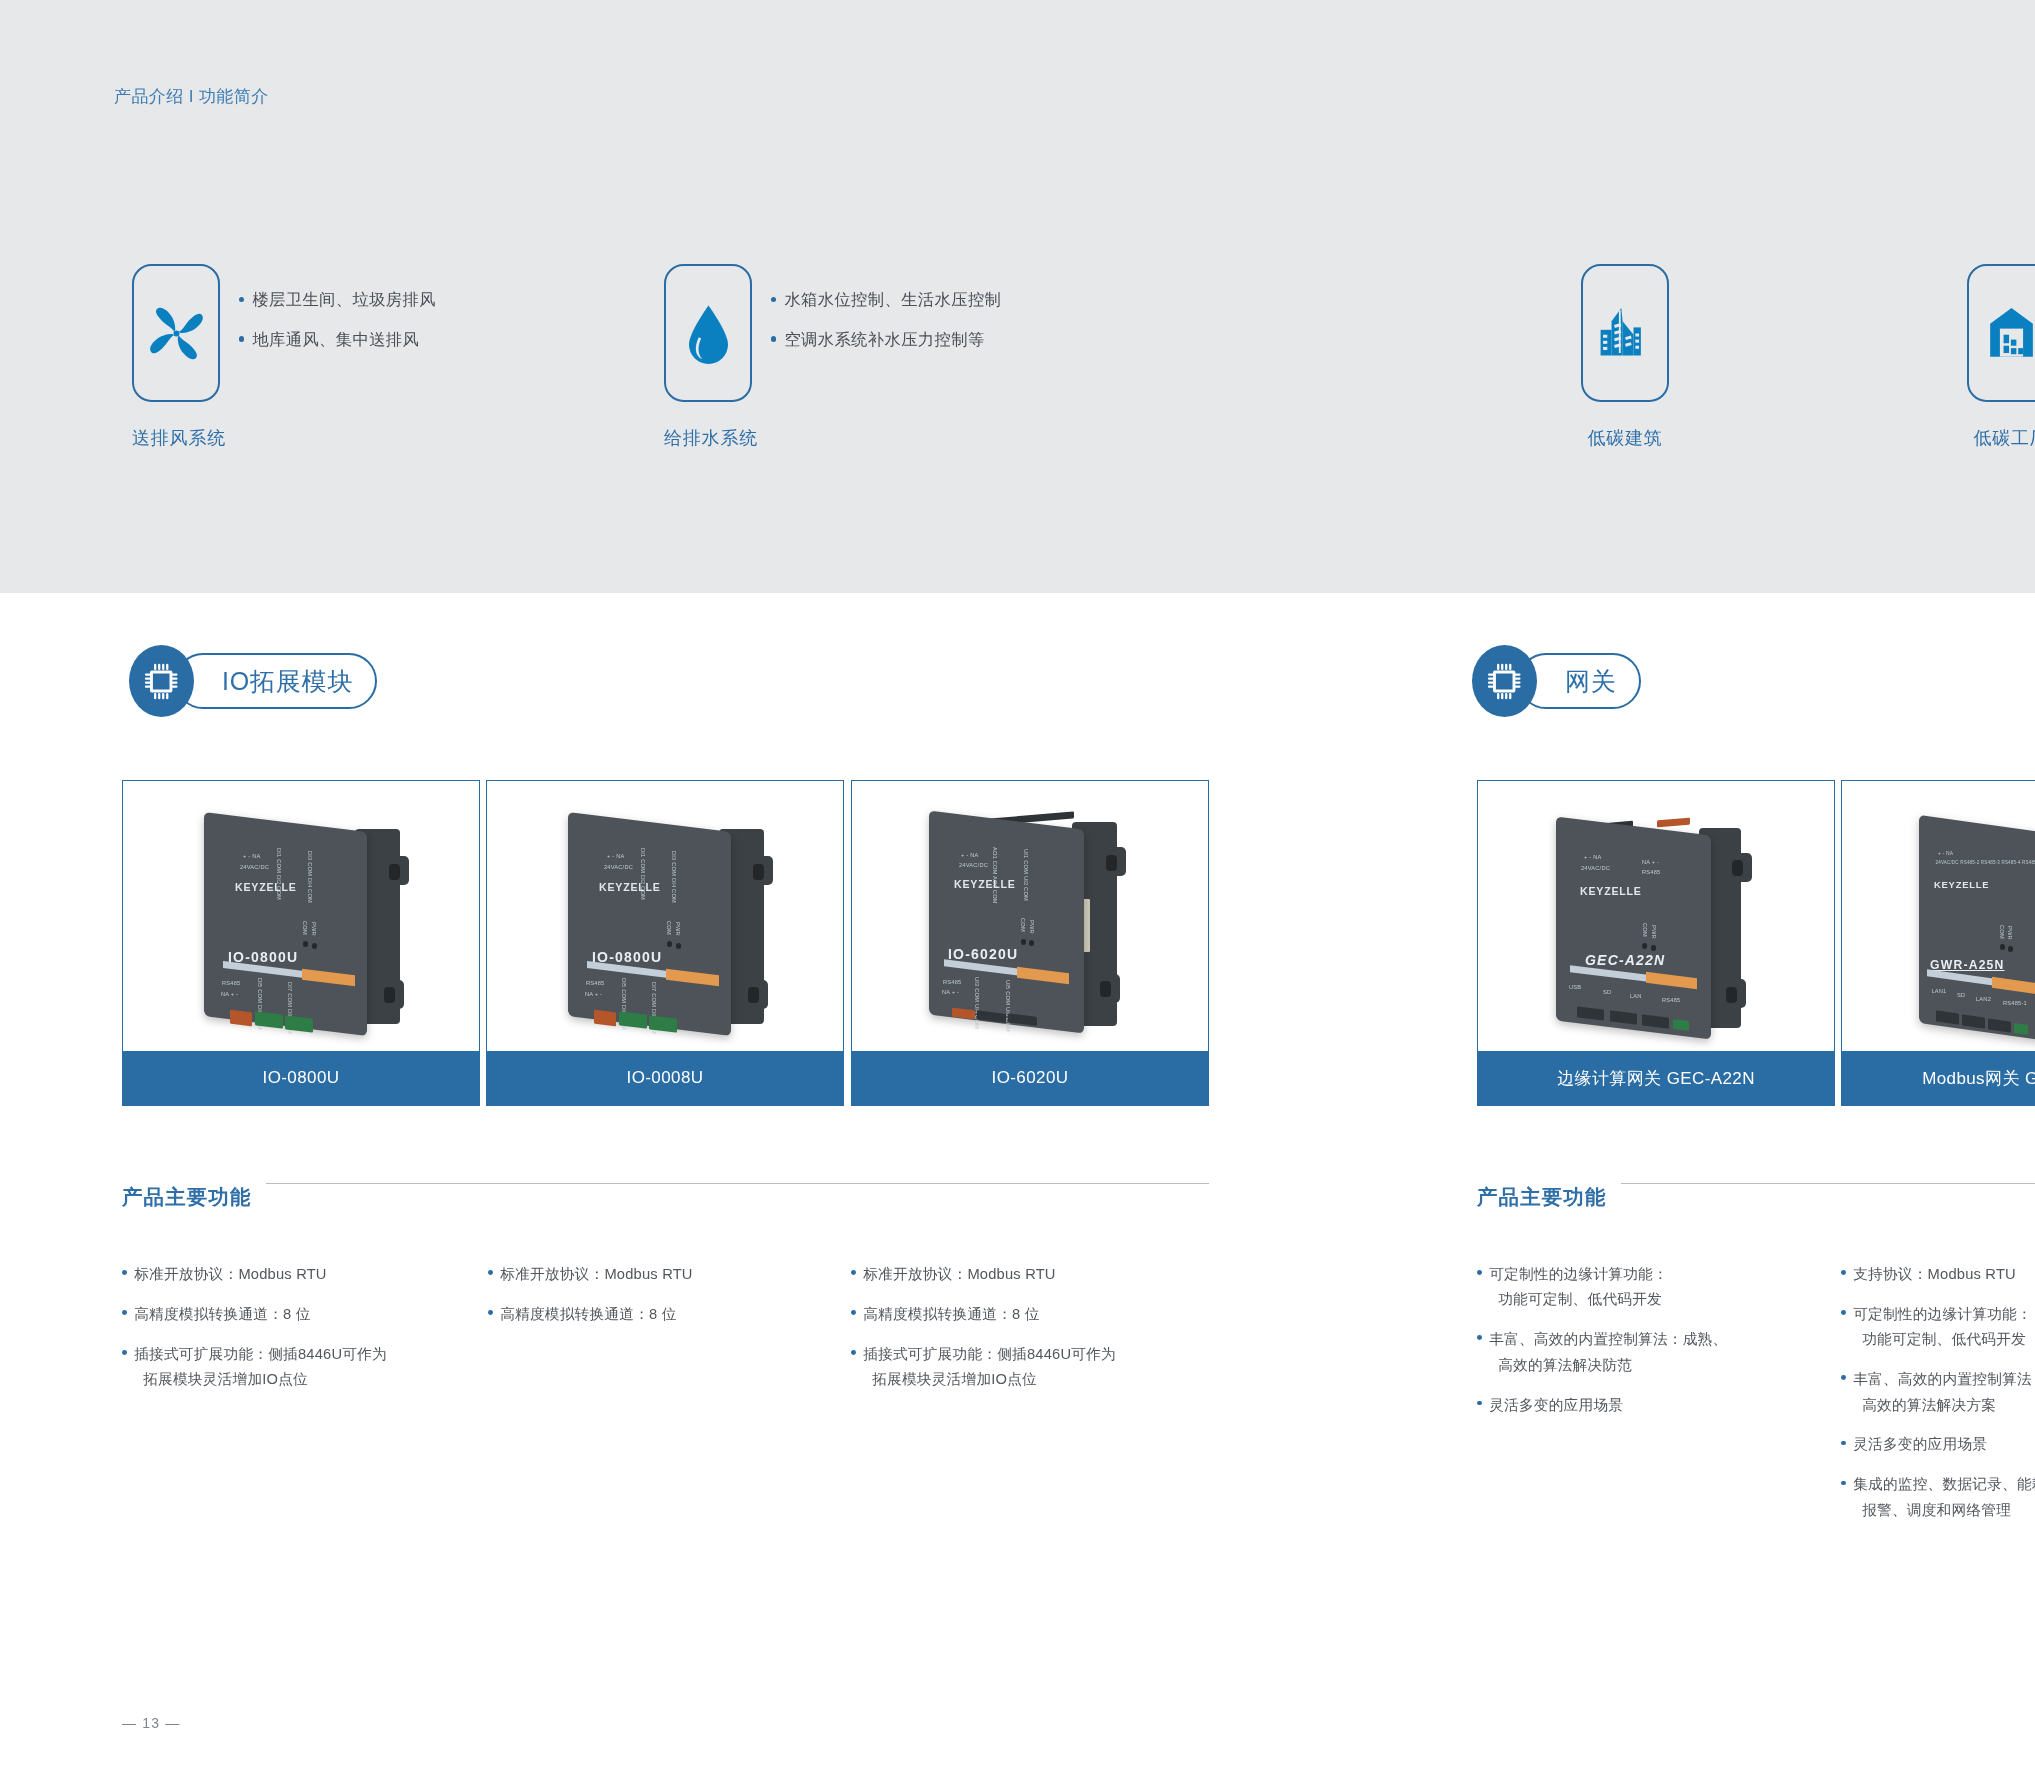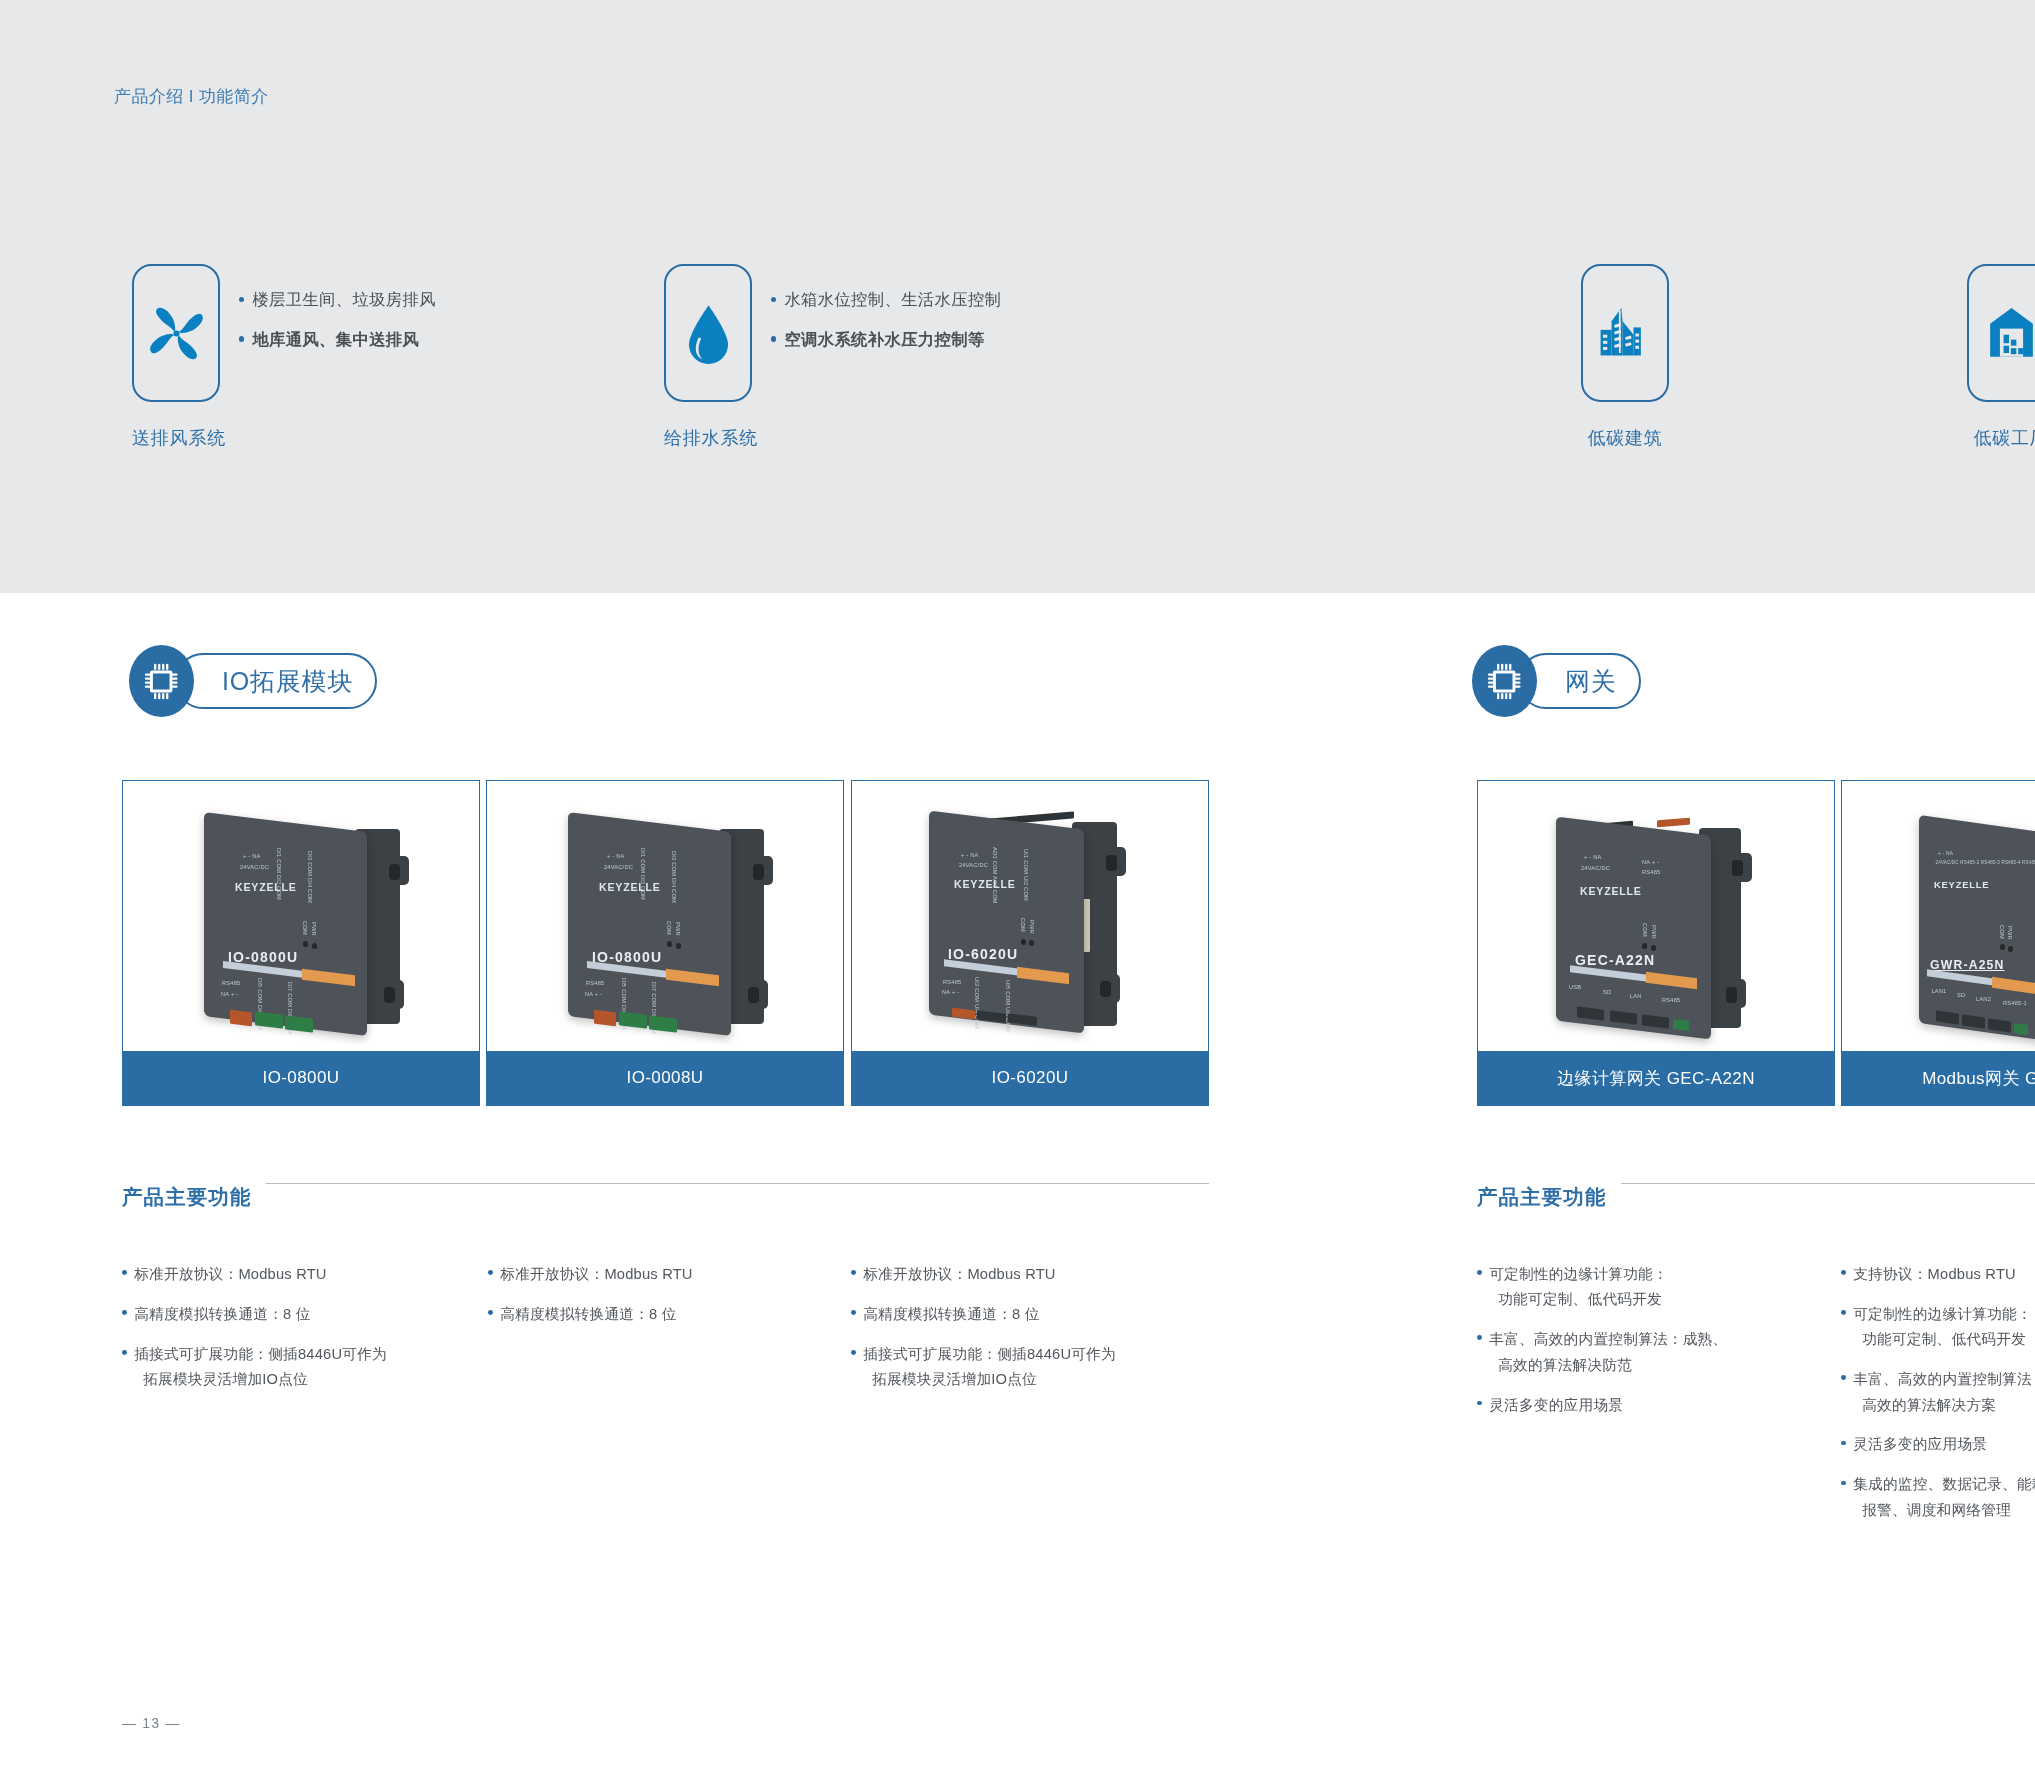--- a/index.html
+++ b/index.html
@@ -44,21 +44,21 @@
   }
   .app-caption.ctr { width: 88px; text-align: center; }
 
   .bullets-inline {
     position: absolute; left: 107px; top: 25px;
   }
   .bullets-inline .bl {
     display: flex; align-items: flex-start;
     margin-bottom: 19px; white-space: nowrap;
   }
-  .bullets-inline .bl:last-child { margin-bottom: 0; font-weight: bold; }
+  .bullets-inline .bl:last-child { margin-bottom: 0; }
   .dot {
     width: 5.3px; height: 5.3px; border-radius: 50%;
     background: #2a6ca4; margin-top: 7.7px; margin-right: 8.1px; flex: none;
   }
   .bl-txt { font-size: 16.3px; color: #4a4f55; letter-spacing: 0.4px; line-height: 1.25; }
 
   
   .pill-wrap { position: absolute; height: 72px; }
   .pill-chip {
     position: absolute; left: 0; top: 0;
@@ -491,21 +491,21 @@
         <div class="tab-ear" style="left:188px; top:52px; width:28.5px; height:29px;"></div>
         <div class="tab-hole" style="left:197px; top:59px; width:10.6px; height:15.5px;"></div>
         <div class="tab-ear" style="left:182px; top:178px; width:28.5px; height:29px;"></div>
         <div class="tab-hole" style="left:191px; top:186px; width:10.6px; height:15.5px;"></div>
         <div class="dev-body" style="left:21px; top:24.4px; width:155px; height:204px; transform: skewY(7deg);"></div>
         <div class="dev-port" style="left:49px; top:53px;">+  -  NA</div>
         <div class="dev-port" style="left:46px; top:64px;">24VAC/DC</div>
         <div class="dev-port" style="left:107px; top:58px;">NA  +  -</div>
         <div class="dev-port" style="left:107px; top:68px;">RS485</div>
         <div class="dev-brand" style="left:45px; top:84px;">KEYZELLE</div>
-        <div class="dev-model" style="left:40px; top:151px;">GEC-A22N</div>
+        <div class="dev-model" style="left:50px; top:151px;font-style:italic;">GEC-A22N</div>
         <div class="stripe-silver" style="left:35px; top:169px; width:78px; height:6.5px; transform: skewY(7deg);"></div>
         <div class="stripe-orange" style="left:111px; top:174px; width:51px; height:10.6px; transform: skewY(7deg);"></div>
         <div class="dev-portv" style="left:107px; top:122px; height:18px;">COM</div>
         <div class="dev-portv" style="left:116px; top:124px; height:18px;">PWR</div>
         <div class="led" style="left:107px; top:142px;"></div>
         <div class="led" style="left:116px; top:144px;"></div>
         <div class="dev-port" style="left:34px; top:183px;">USB</div>
         <div class="dev-port" style="left:68px; top:188px;">SD</div>
         <div class="dev-port" style="left:95px; top:192px;">LAN</div>
         <div class="dev-port" style="left:127px; top:196px;">RS485</div>

